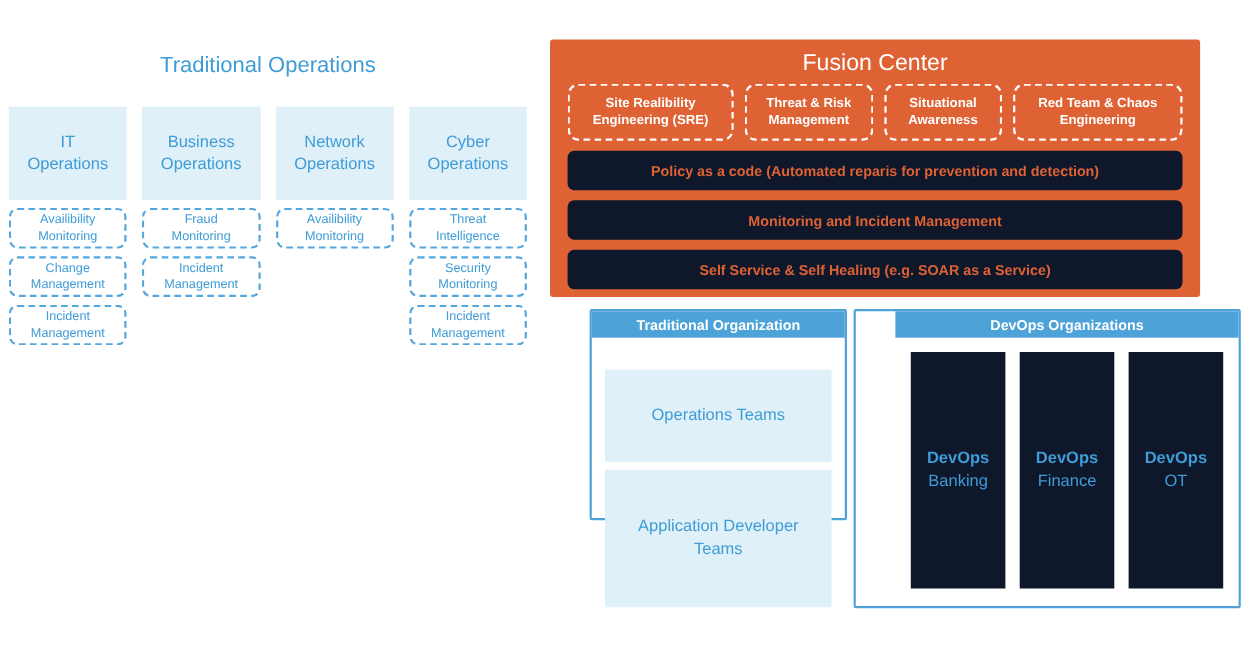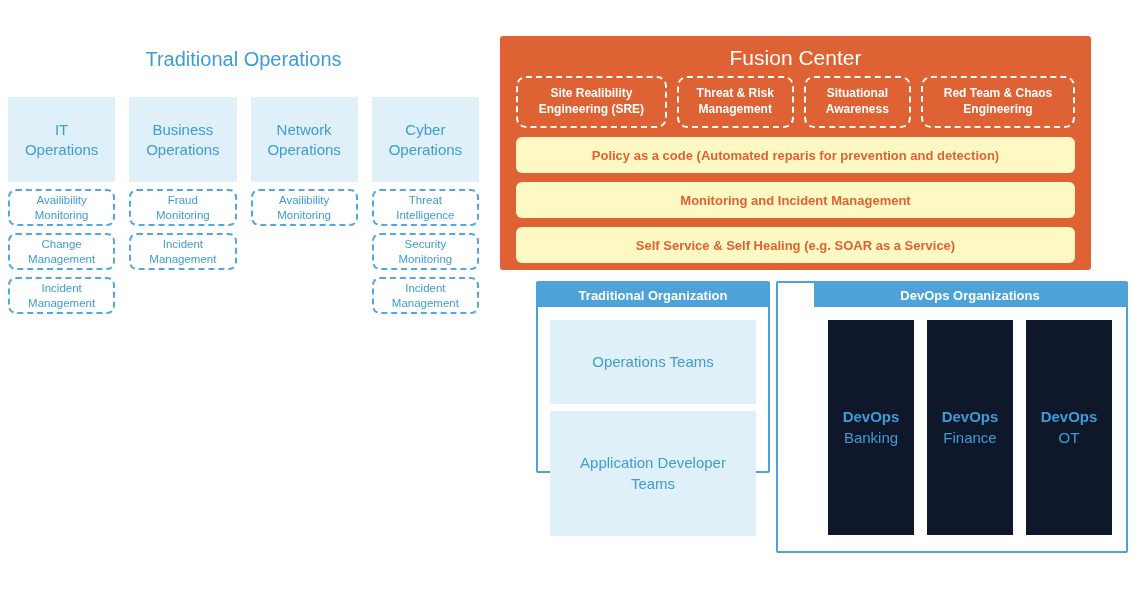--- a/index.html
+++ b/index.html
@@ -39,37 +39,37 @@
   }
   .fusion-pillars { display: flex; gap: 10px; height: 52px; margin-top: 3px; }
   .pillar {
     border: 2px dashed #ffffff; border-radius: 10px; color: #ffffff;
     font-size: 12px; font-weight: bold; line-height: 1.3;
     display: flex; align-items: center; justify-content: center; text-align: center;
   }
   .pillar.p1 { flex: 1.42; } .pillar.p2 { flex: 1.09; }
   .pillar.p3 { flex: 1.00; } .pillar.p4 { flex: 1.45; }
   .fusion-bar {
-    margin-top: 9px; height: 36px; background: #fef9c3; border-radius: 6px;
+    margin-top: 9px; height: 36px; background: #0f172a; border-radius: 6px;
     color: #DE6234; font-size: 13px; font-weight: bold;
     display: flex; align-items: center; justify-content: center; text-align: center;
   }
 
   
   .panel {
     position: absolute; top: 281px; background: #ffffff;
     border: 2px solid #4DA3D8; border-radius: 2px;
   }
   .panel-header {
     height: 24px; background: #4DA3D8; color: #ffffff;
     font-size: 13px; font-weight: bold;
     display: flex; align-items: center; justify-content: center; text-align: center;
   }
   .trad-org { left: 536px; width: 234px; height: 192px; }
-  .trad-org-body { padding: 13px 12px 0 12px; }
+  .trad-org-body { padding: 29px 12px 0 12px; }
   .team-box {
     background: #DFF0F8; color: #3E9CD6; font-size: 15px; line-height: 1.35;
     display: flex; align-items: center; justify-content: center; text-align: center;
   }
   .team-box.t1 { height: 84px; margin-bottom: 7px; }
   .team-box.t2 { height: 125px; }
 
   .devops-org { left: 776px; width: 352px; height: 272px; padding-left: 36px; }
   .devops-body { padding: 13px 14px 0 14px; display: flex; gap: 13px; }
   .devops-col {

